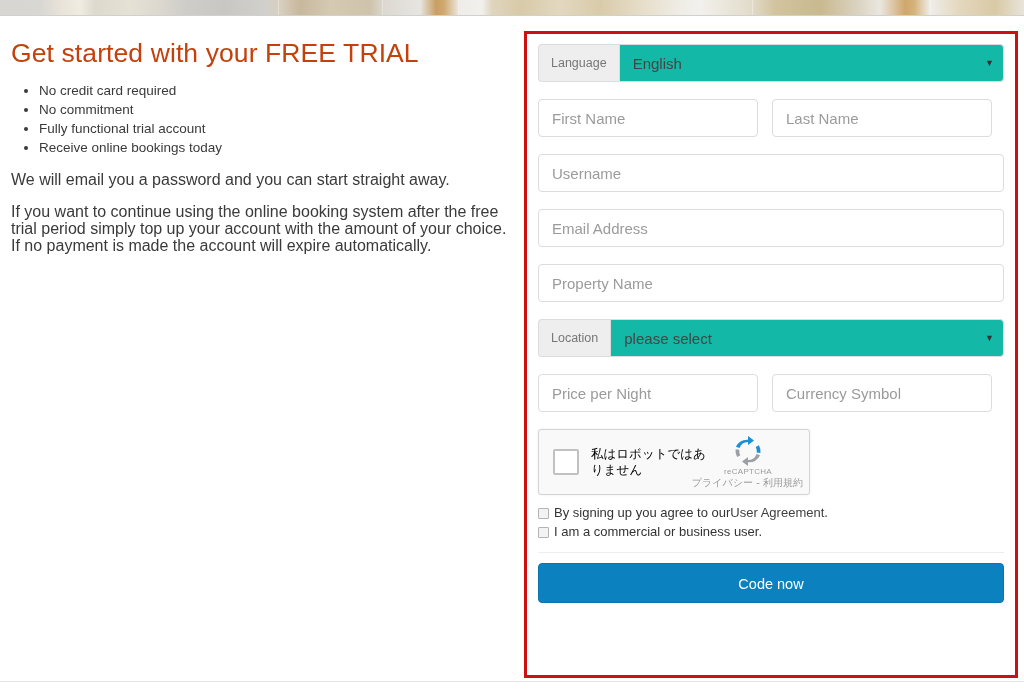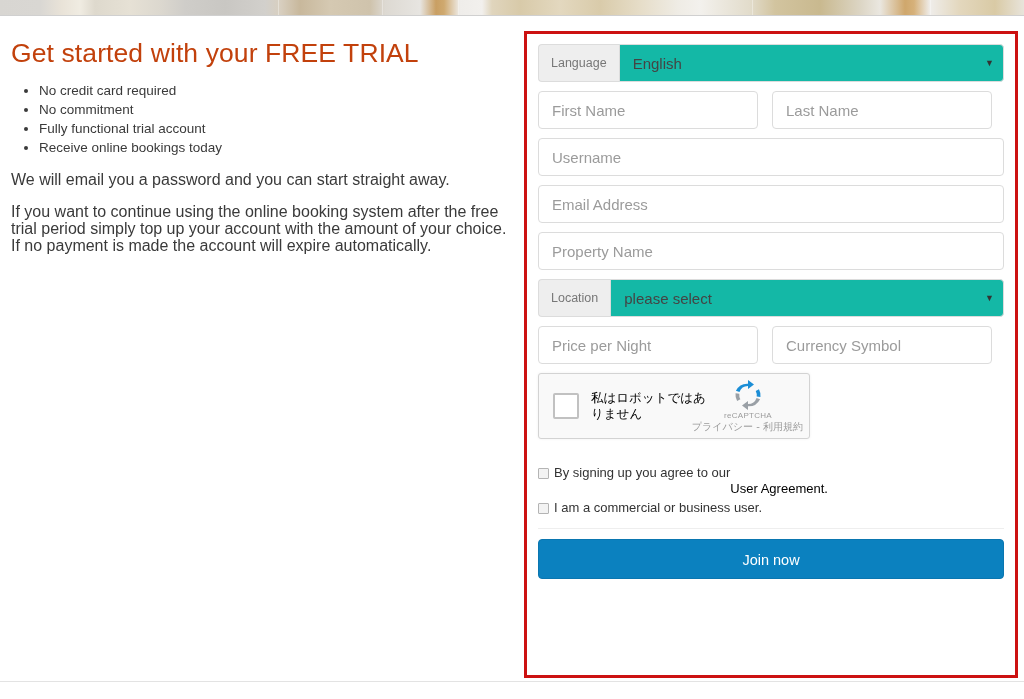--- a/index.html
+++ b/index.html
@@ -79,21 +79,21 @@
     width: 494px; height: 647px;
     border: 3px solid #cc1111;
     background: #ffffff;
     padding: 10px 11px 0 11px;
   }
   #signup-form {
     position: relative;
     width: 100%;
   }
 
-  .form-row { display: flex; margin-bottom: 9px; }
+  .form-row { display: flex; margin-bottom: 17px; }
   .gap { width: 14px; flex: 0 0 14px; }
 
   .ctl {
     height: 38px;
     border: 1px solid #dcdcdc;
     border-radius: 4px;
     background: #fff;
     font-size: 15px;
     color: #9b9b9b;
     padding: 0 13px;
@@ -200,21 +200,21 @@
     line-height: 16px;
   }
   .cb {
     width: 11px; height: 11px;
     border: 1px solid #b4b4b4;
     background: #f3f3f3;
     border-radius: 1px;
     margin-right: 5px;
     flex: 0 0 11px;
   }
-  .link { color: #000000; text-decoration: none; margin-top: 32px; }
+  .link { color: #404040; text-decoration: none; }
 
   #form-divider {
     border: 0;
     border-top: 1px solid #eeeeee;
     margin: 12px 0 10px 0;
   }
 
   #join-button {
     display: block;
     width: 100%;
@@ -331,17 +331,17 @@
         <a class="link" href="#">User Agreement.</a>
     </div>
 
     <div class="agree-row">
       <span class="cb"></span>
       <span>I am a commercial or business user.</span>
     </div>
 
     <hr id="form-divider">
 
-    <button id="join-button">Join now</button>
+    <button id="join-button">Code now</button>
   </div>
 </div>
 
 <div id="bottom-rule"></div>
 
 </body></html>

